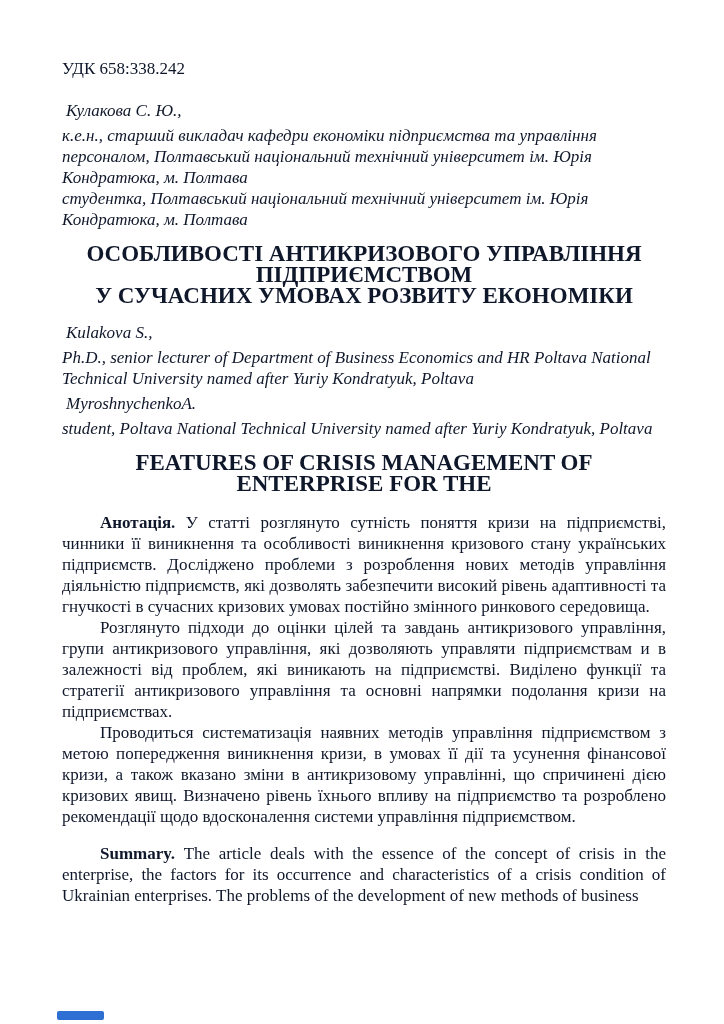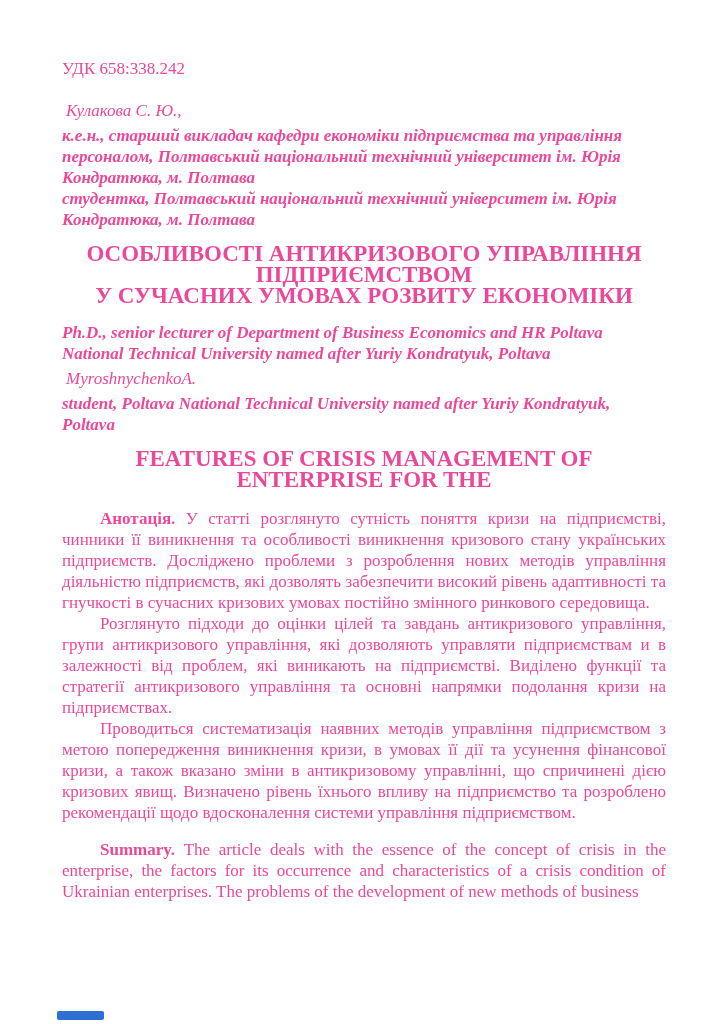--- a/index.html
+++ b/index.html
@@ -2,30 +2,30 @@
 <html><head>
 <meta charset="utf-8">
 <style>
   html,body{margin:0;padding:0;background:#ffffff;}
   .page{
     position:relative;
     width:724px;height:1024px;
     background:#ffffff;
     overflow:hidden;
     font-family:"Liberation Serif","DejaVu Serif",serif;
-    color:#ec4899;
+    color:#0f172a;
   }
   .content{
     position:absolute;left:62px;top:58px;width:604px;
     font-size:17px;line-height:21px;
   }
   .udk{margin:0 0 21px 0;}
   .author-block{font-style:italic;margin:0 0 13px 0;}
   .author-name{margin:4px;}
-  .author-affiliation{margin:0;font-weight:bold;}
+  .author-affiliation{margin:0;}
   .doc-title{
     font-weight:bold;text-align:center;
     font-size:23px;line-height:21px;
     margin:3px 0 16px 0;
   }
   .doc-title .title-line{display:block;}
   .doc-title.en{margin-bottom:18px;}
   .body-para{
     text-align:justify;text-indent:38px;margin:0;
   }
@@ -49,20 +49,21 @@
       <div class="author-affiliation">к.е.н., старший викладач кафедри економіки підприємства та управління персоналом, Полтавський національний технічний університет ім. Юрія Кондратюка, м. Полтава</div>
       <div class="author-affiliation">студентка, Полтавський національний технічний університет ім. Юрія Кондратюка, м. Полтава</div>
     </div>
 
     <h1 class="doc-title">
       <span class="title-line">ОСОБЛИВОСТІ АНТИКРИЗОВОГО УПРАВЛІННЯ ПІДПРИЄМСТВОМ</span>
       <span class="title-line">У СУЧАСНИХ УМОВАХ РОЗВИТУ ЕКОНОМІКИ</span>
     </h1>
 
     <div class="author-block">
+      <div class="author-name">Kulakova S.,</div>
       <div class="author-affiliation">Ph.D., senior lecturer of Department of Business Economics and HR Poltava National Technical University named after Yuriy Kondratyuk, Poltava</div>
       <div class="author-name">MyroshnychenkoA.</div>
       <div class="author-affiliation">student, Poltava National Technical University named after Yuriy Kondratyuk, Poltava</div>
     </div>
 
     <h2 class="doc-title en">
       <span class="title-line">FEATURES OF CRISIS MANAGEMENT OF ENTERPRISE FOR THE</span>
     </h2>
 
     <p class="body-para"><b class="lead">Анотація. </b><span>У статті розглянуто сутність поняття кризи на підприємстві, чинники її виникнення та особливості виникнення кризового стану українських підприємств. Досліджено проблеми з розроблення нових методів управління діяльністю підприємств, які дозволять забезпечити високий рівень адаптивності та гнучкості в сучасних кризових умовах постійно змінного ринкового середовища.</span></p>

